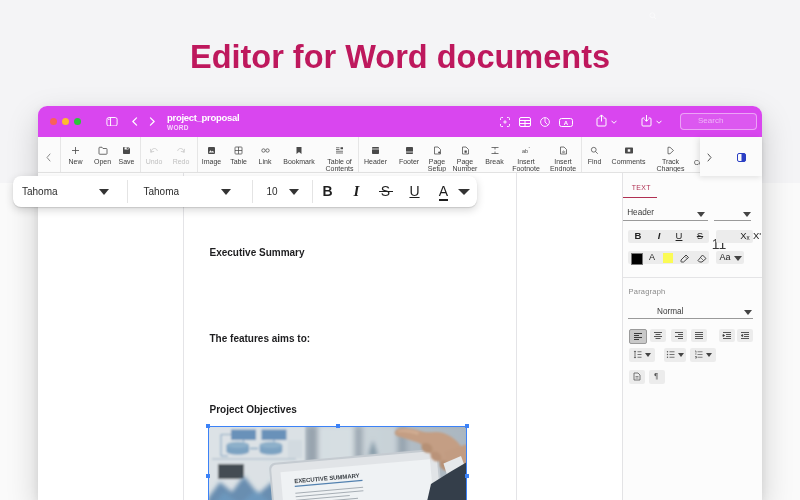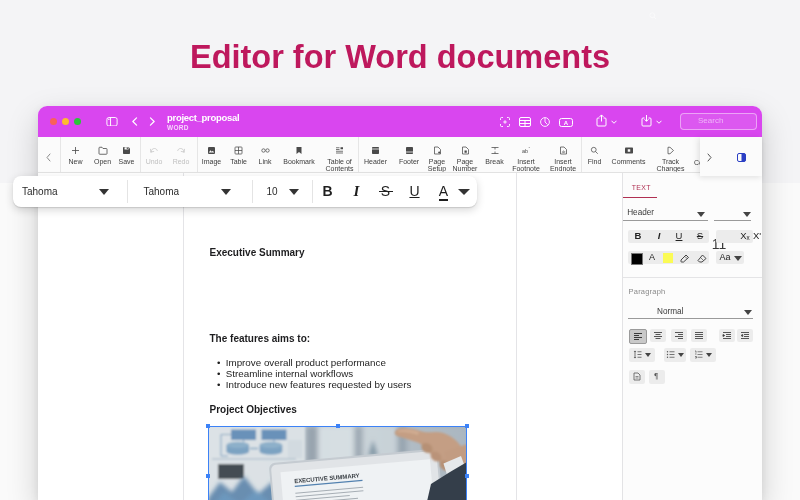--- a/index.html
+++ b/index.html
@@ -57,25 +57,20 @@
 </style></head>
 <body>
 <div class="bgtop"></div>
 <div class="hdr">Editor for Word documents</div>
 <div class="win"></div>
 <div class="content" id="content">
   <div class="pageL"></div>
     <div class="pageR"></div>
   <div style="position:absolute;left:171.5px;top:74px;font-size:10px;font-weight:700;color:#1d1d1f;">Executive Summary</div>
   <div style="position:absolute;left:171.5px;top:160px;font-size:10px;font-weight:700;color:#1d1d1f;">The features aims to:</div>
-  <div style="position:absolute;left:178.9px;top:184px;font-size:9.8px;color:#1e1e1e;line-height:11.3px;">
-    <div>•&nbsp;&nbsp;Improve overall product performance</div>
-    <div>•&nbsp;&nbsp;Streamline internal workflows</div>
-    <div>•&nbsp;&nbsp;Introduce new features requested by users</div>
-  </div>
   <div style="position:absolute;left:171.5px;top:231px;font-size:10px;font-weight:700;color:#1d1d1f;">Project Objectives</div>
   <div style="position:absolute;left:169.9px;top:253.1px;width:259.2px;height:74.4px;overflow:hidden;">
     <svg width="259.2" height="150" viewBox="0 0 259.2 150">
       <defs>
         <filter id="b1" x="-20%" y="-20%" width="140%" height="140%">
             <feGaussianBlur stdDeviation="2.5"></feGaussianBlur>
           </filter>
         <filter id="b2" x="-20%" y="-20%" width="140%" height="140%">
             <feGaussianBlur stdDeviation="0.8"></feGaussianBlur>
           </filter>

